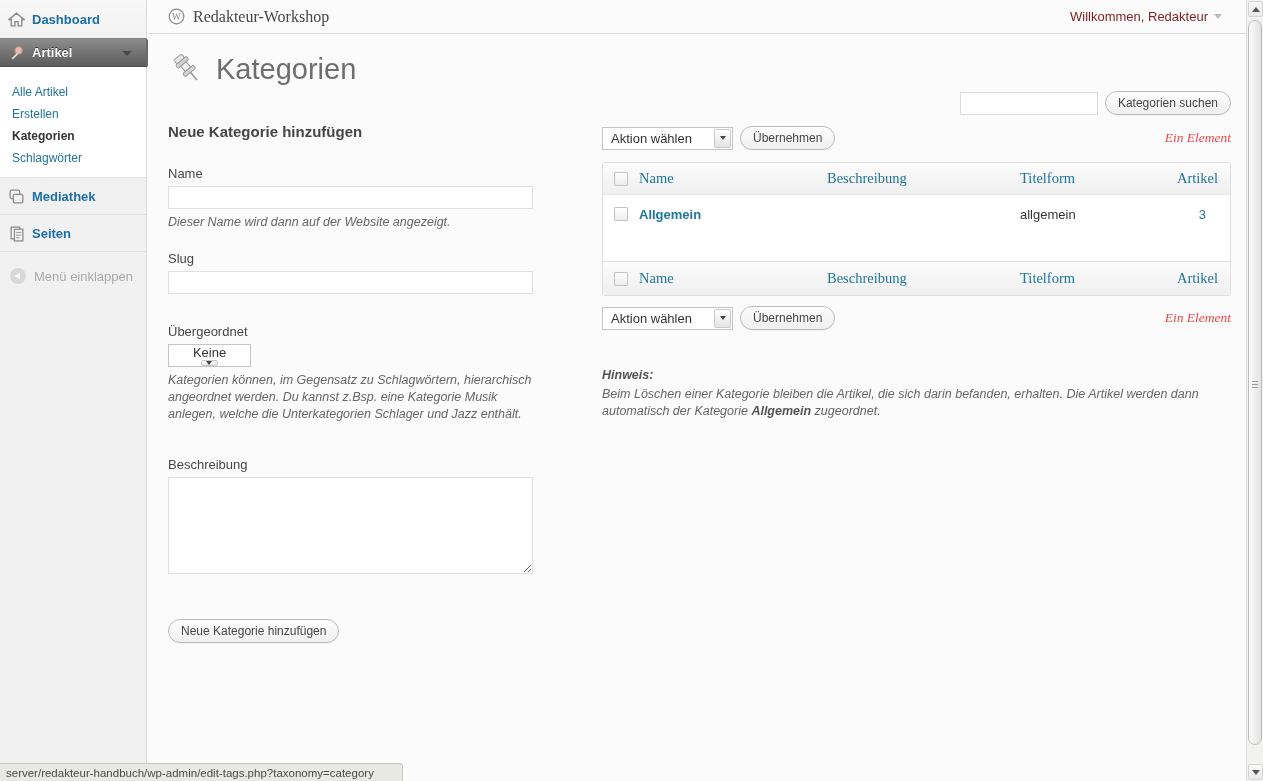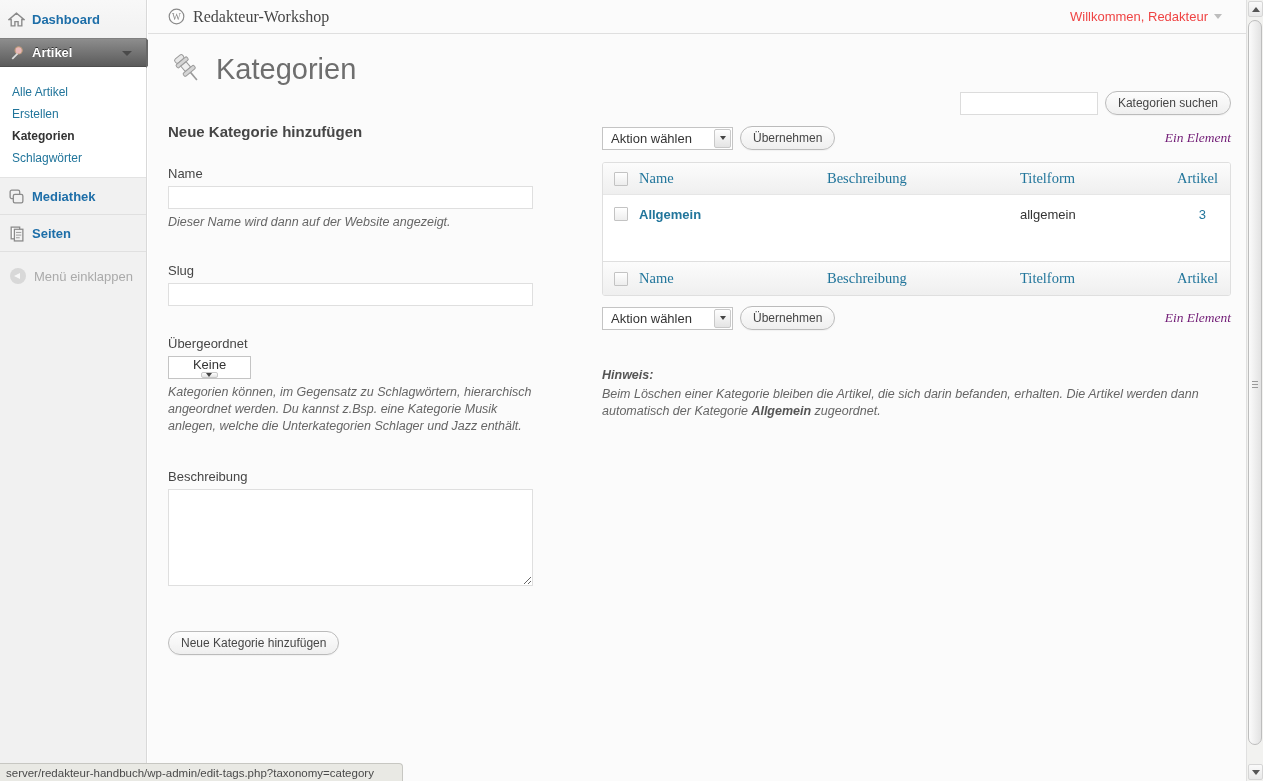--- a/index.html
+++ b/index.html
@@ -63,21 +63,21 @@
     background:#fbfbfb;
   }
   #topbar {
     height:34px; display:flex; align-items:center; justify-content:space-between;
     padding:0 24px 0 20px; border-bottom:1px solid #dfdfdf;
   }
   .site-name {
     display:flex; align-items:center; gap:8px;
     font-family:"Liberation Serif", serif; font-size:16px; color:#464646;
   }
-  .welcome { display:flex; align-items:center; gap:6px; color:#ef4444; font-size:13px; }
+  .welcome { display:flex; align-items:center; gap:6px; color:#7f1d1d; font-size:13px; }
   .welcome .caret {
     width:0; height:0; border-left:4px solid transparent;
     border-right:4px solid transparent; border-top:5px solid #bdbdbd;
   }
   .page-head { display:flex; align-items:flex-end; gap:12px; margin:12px 0 0 20px; height:40px; }
   .page-title {
     font-size:29px; font-weight:400; color:#6e6e6e; line-height:1.1;
     font-family:"Liberation Sans", sans-serif;
   }
   .columns { display:flex; padding:0 14px 0 20px; }
@@ -124,21 +124,21 @@
   .search-row { display:flex; justify-content:flex-end; align-items:center; gap:7px; margin-top:0; }
   .search-input {
     width:138px; height:23px; border:1px solid #dcdcdc; background:#fff;
     padding:0 5px; font-size:13px;
   }
   .bulk-row { display:flex; align-items:center; margin-top:11px; }
   .bulk-row .combo { width:131px; }
   .bulk-row .btn { margin-left:7px; }
   .count {
     margin-left:auto; font-family:"Liberation Serif", serif; font-style:italic;
-    font-size:13.5px; color:#701a75;
+    font-size:13.5px; color:#ef4444;
   }
   
   .list-table {
     margin-top:12px; border:1px solid #dfdfdf; border-radius:3px; background:#fff;
     overflow:hidden;
   }
   .tbl-row { display:grid; grid-template-columns:36px 188px 193px 152px auto; align-items:center; }
   .tbl-head {
     height:31px; background:linear-gradient(180deg,#fcfcfc,#efefef);
   }
@@ -286,21 +286,21 @@
 
     <div class="left-col">
       <h3 class="form-title">Neue Kategorie hinzufügen</h3>
 
       <div class="field">
         <label>Name</label>
         <input class="text-input" type="text" value="" style="">
         <div class="helper">Dieser Name wird dann auf der Website angezeigt.</div>
       </div>
 
-      <div class="field" style="margin-top:32px;">
+      <div class="field" style="margin-top:20px;">
         <label>Slug</label>
         <input class="text-input" type="text" value="" style="">
       </div>
 
       <div class="field" style="margin-top:30px;">
         <label>Übergeordnet</label>
         <div class="combo" style="width:83px;flex-direction:column;">
           <span class="combo-text">Keine</span>
           <span class="combo-btn"></span>
         </div>

